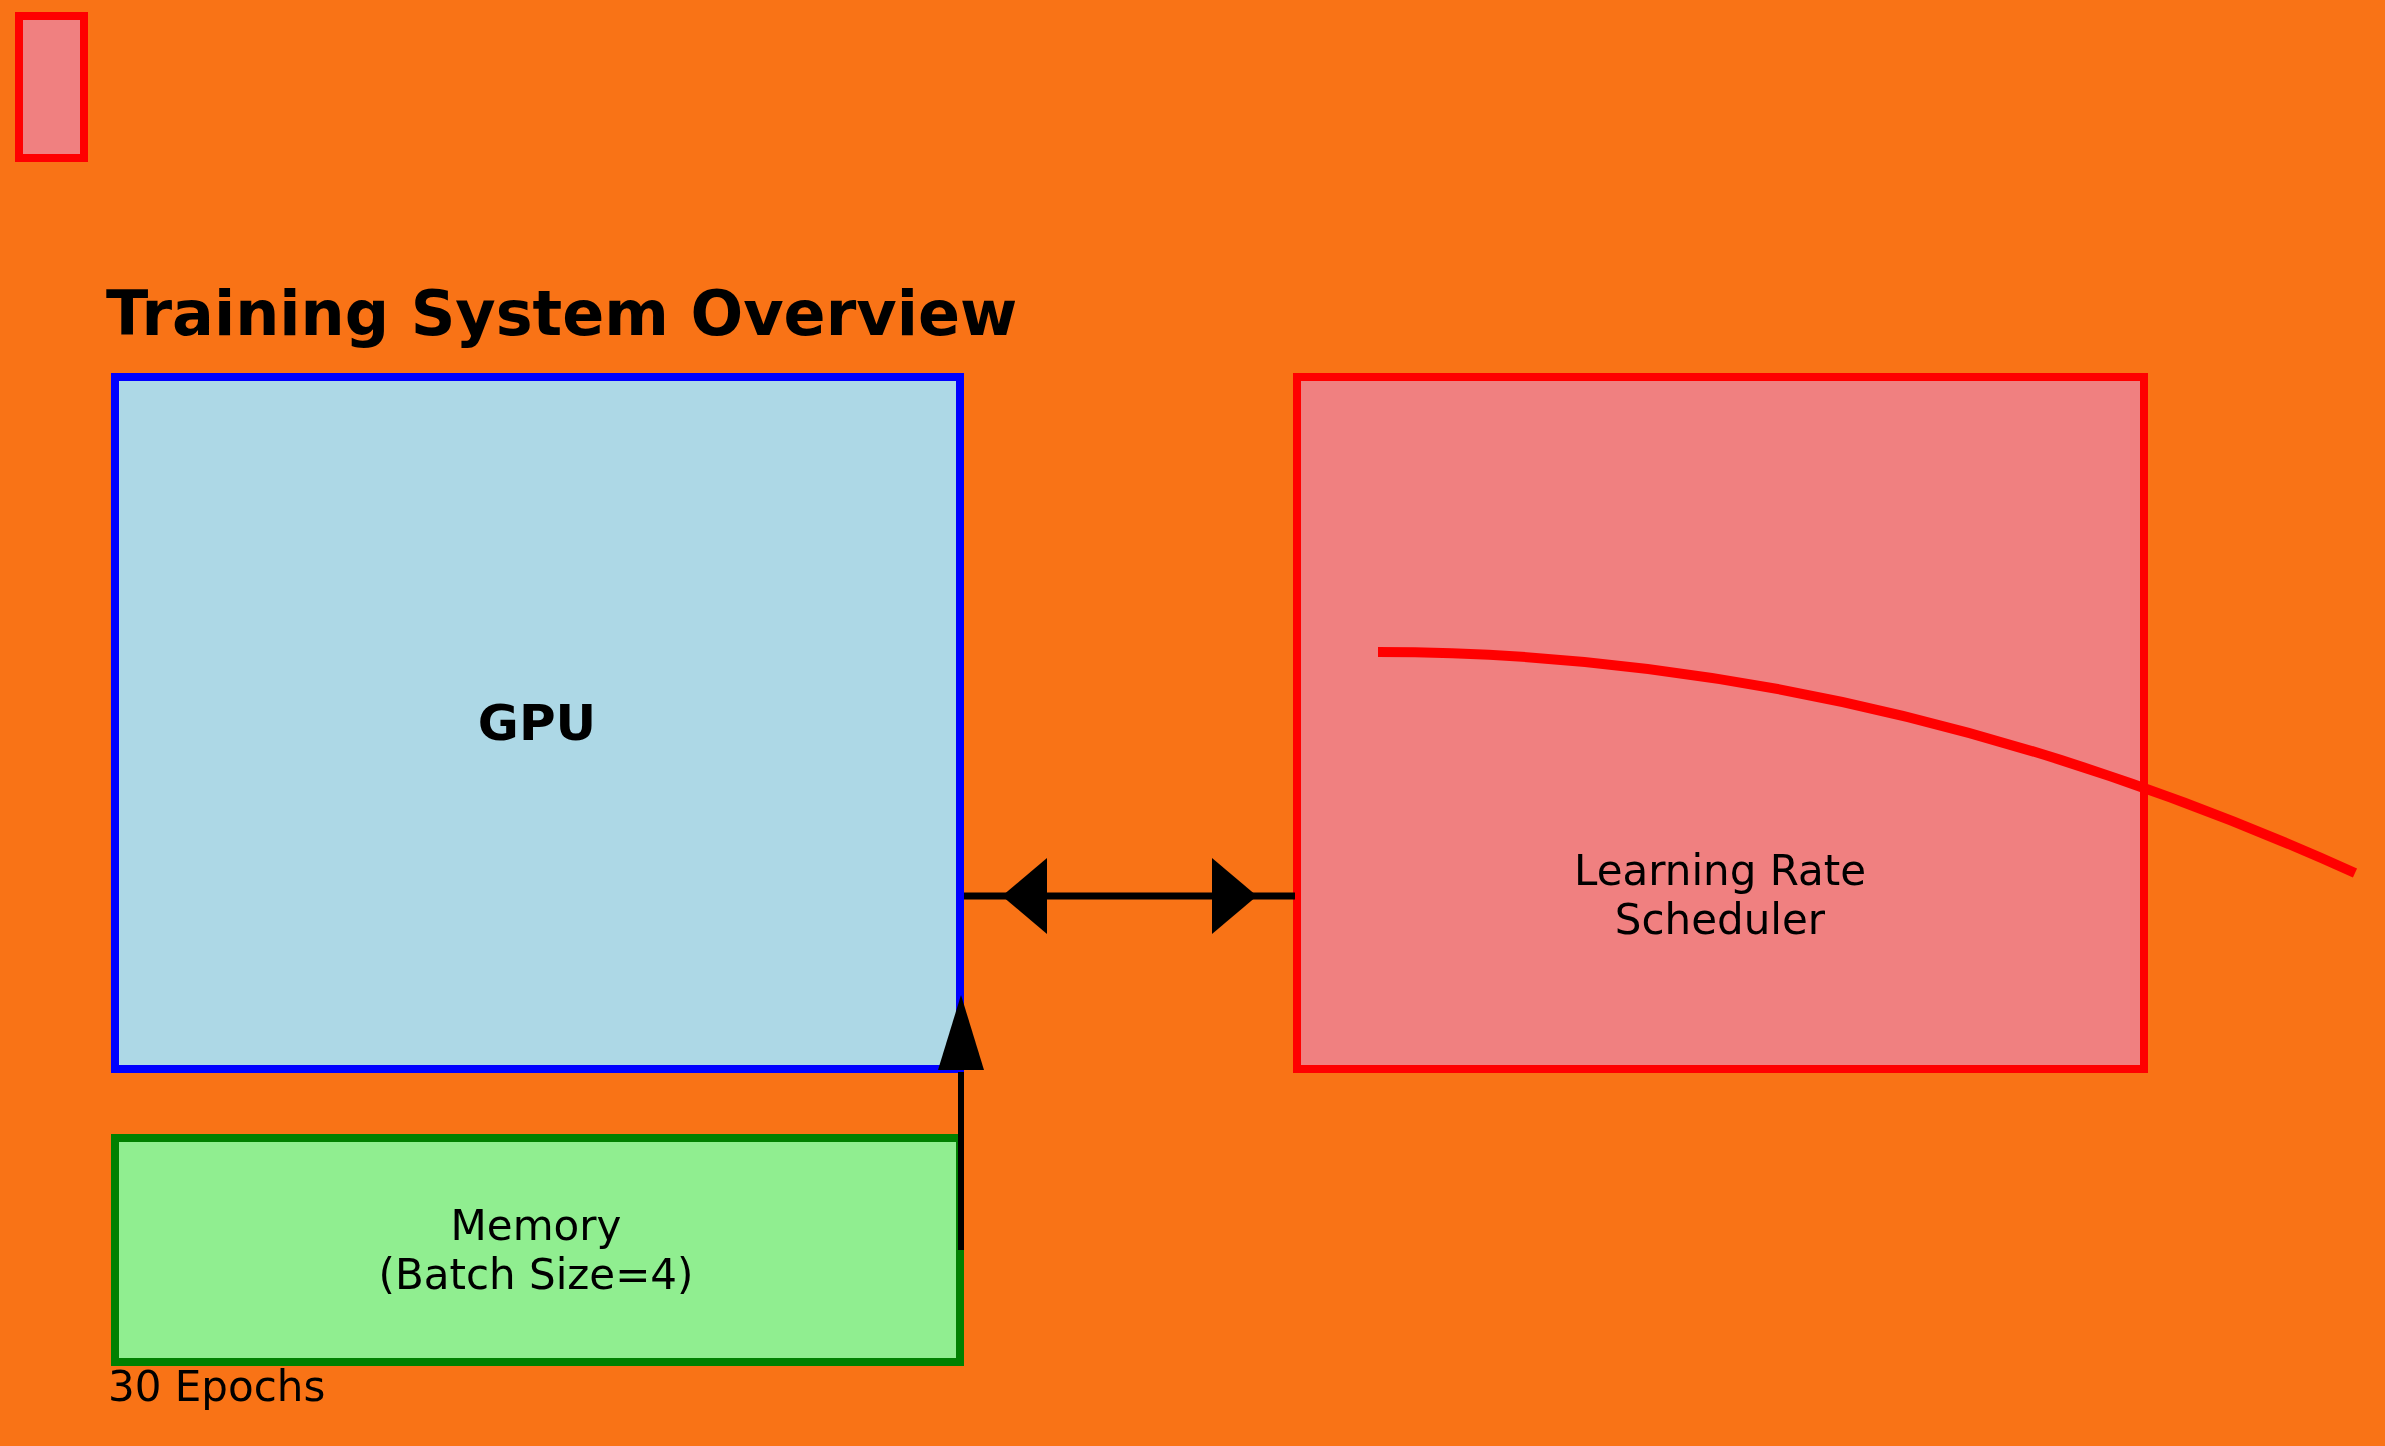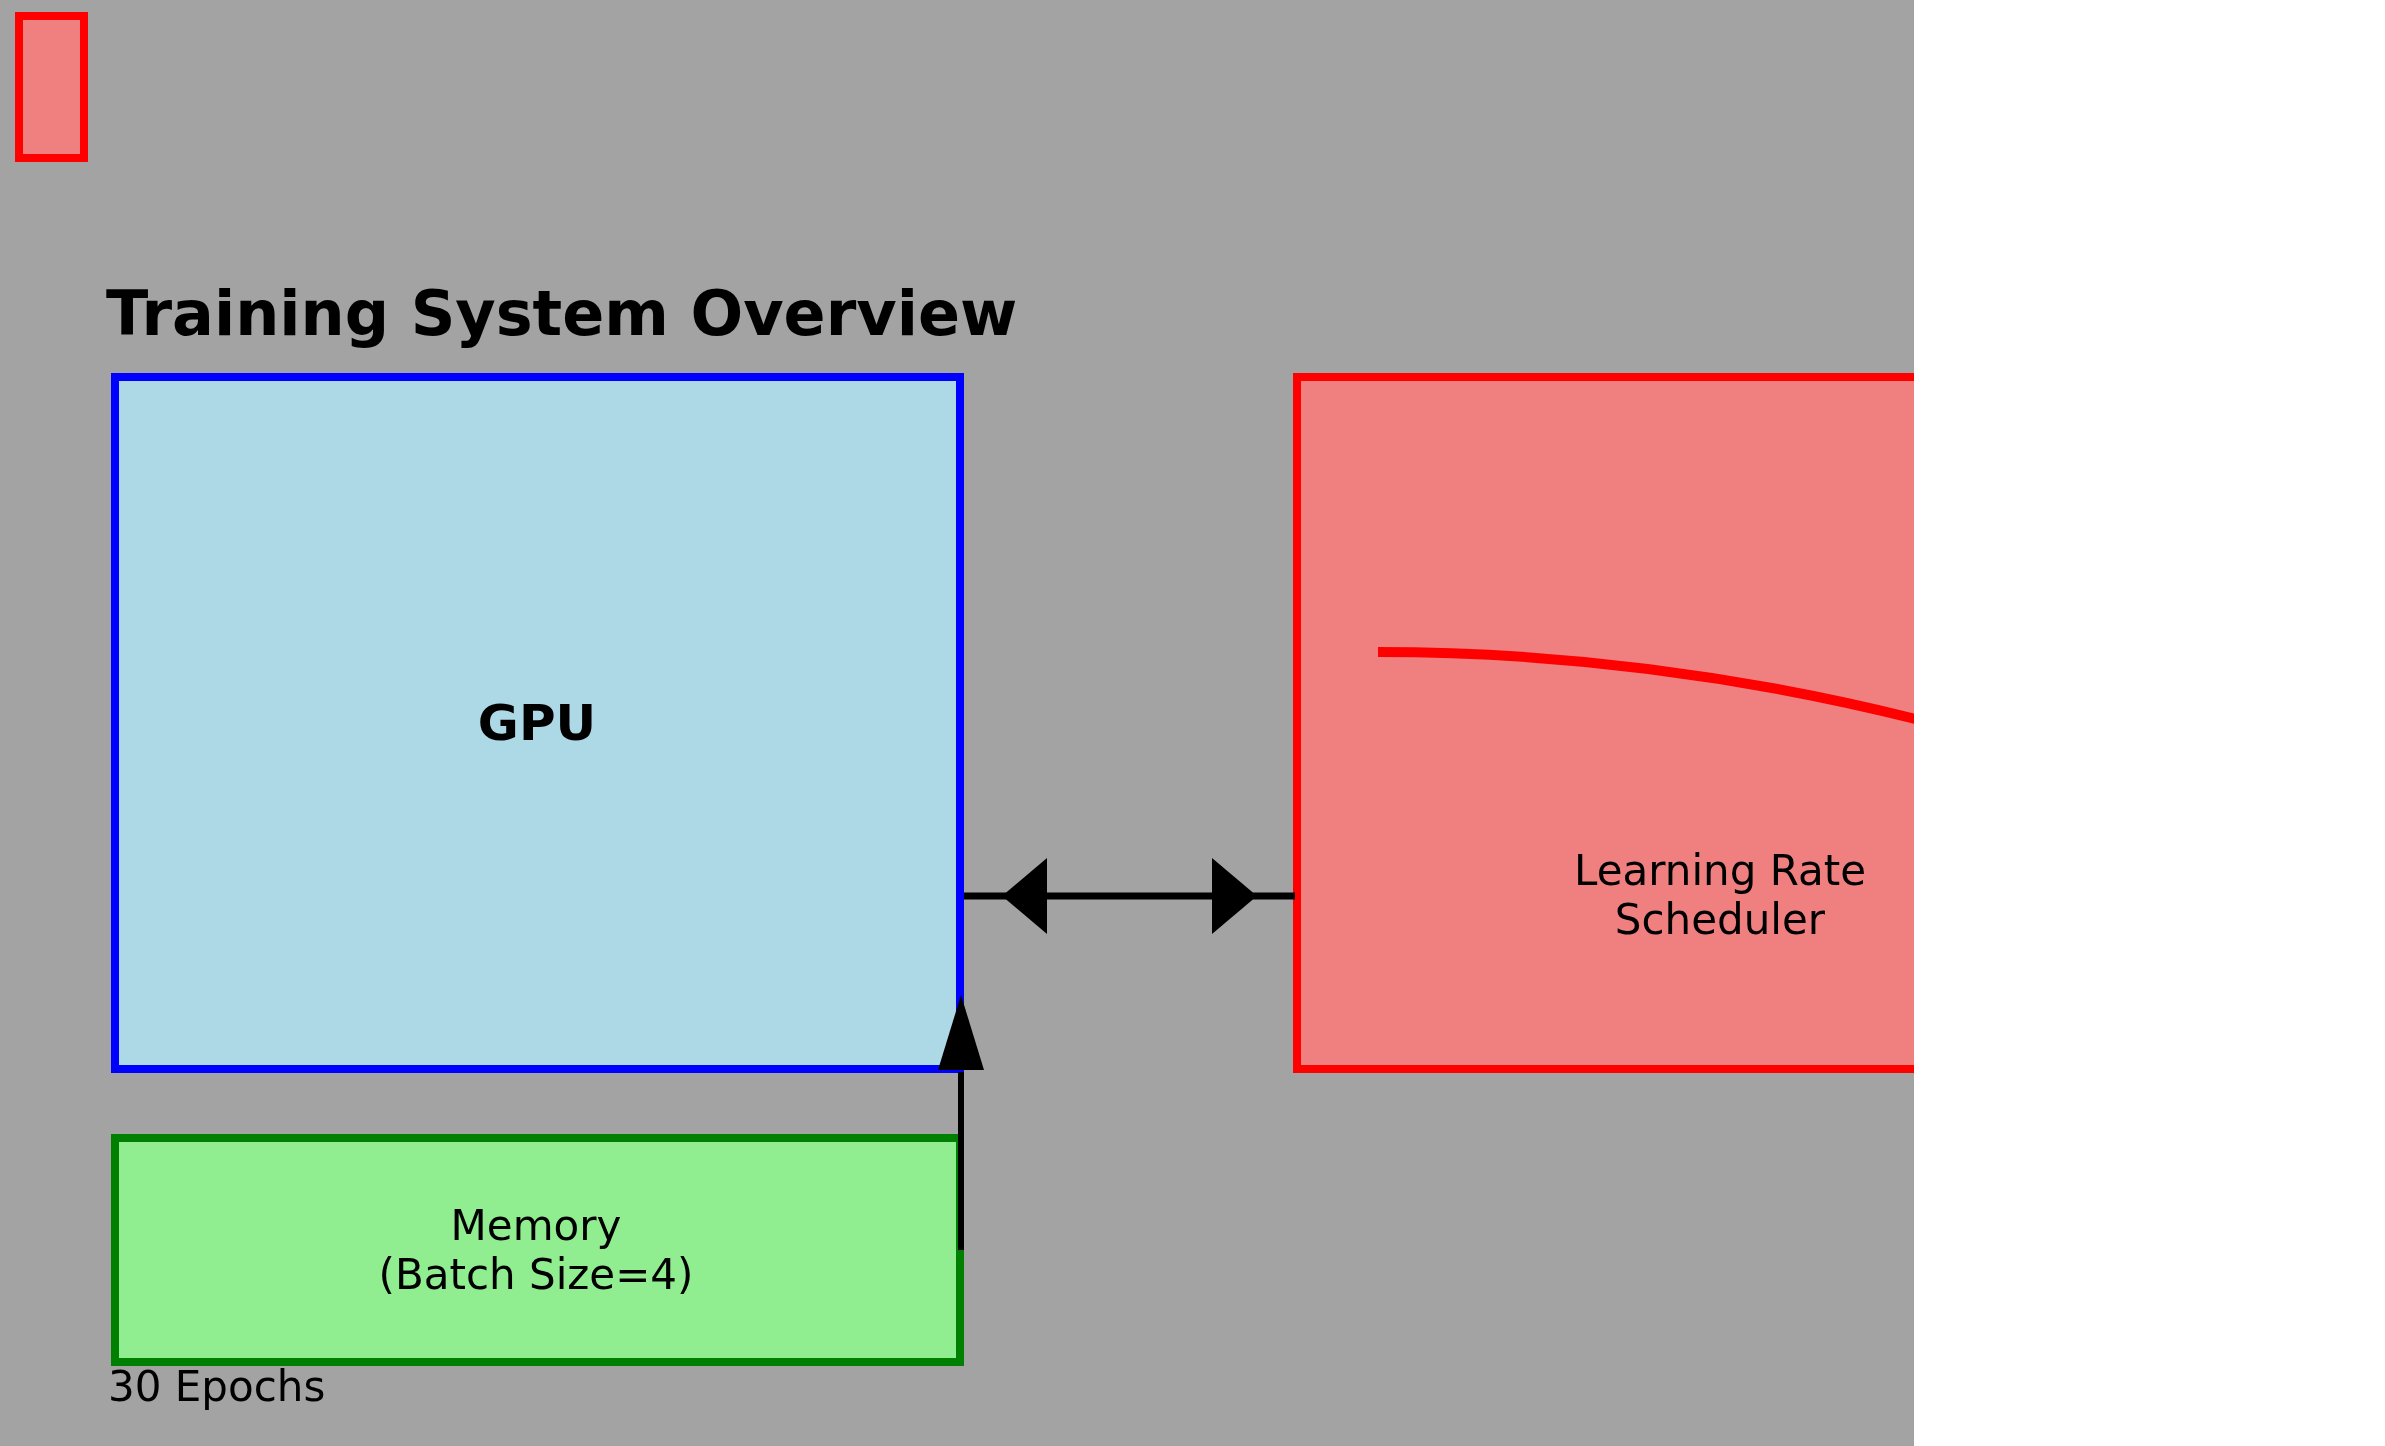--- a/index.html
+++ b/index.html
@@ -1,23 +1,23 @@
 <!DOCTYPE html>
 <html><head>
 <meta charset="utf-8">
 <style>
   html, body {
     margin: 0;
     padding: 0;
     background: #ffffff;
   }
   .canvas-wrap {
-    width: 1914px;
+    width: 2385px;
     height: 1446px;
-    background: #a3a3a3;
+    background: #f97316;
     position: relative;
     overflow: hidden;
   }
   svg {
     display: block;
   }
   text {
     font-family: "DejaVu Sans", "Liberation Sans", sans-serif;
     fill: #000000;
   }

